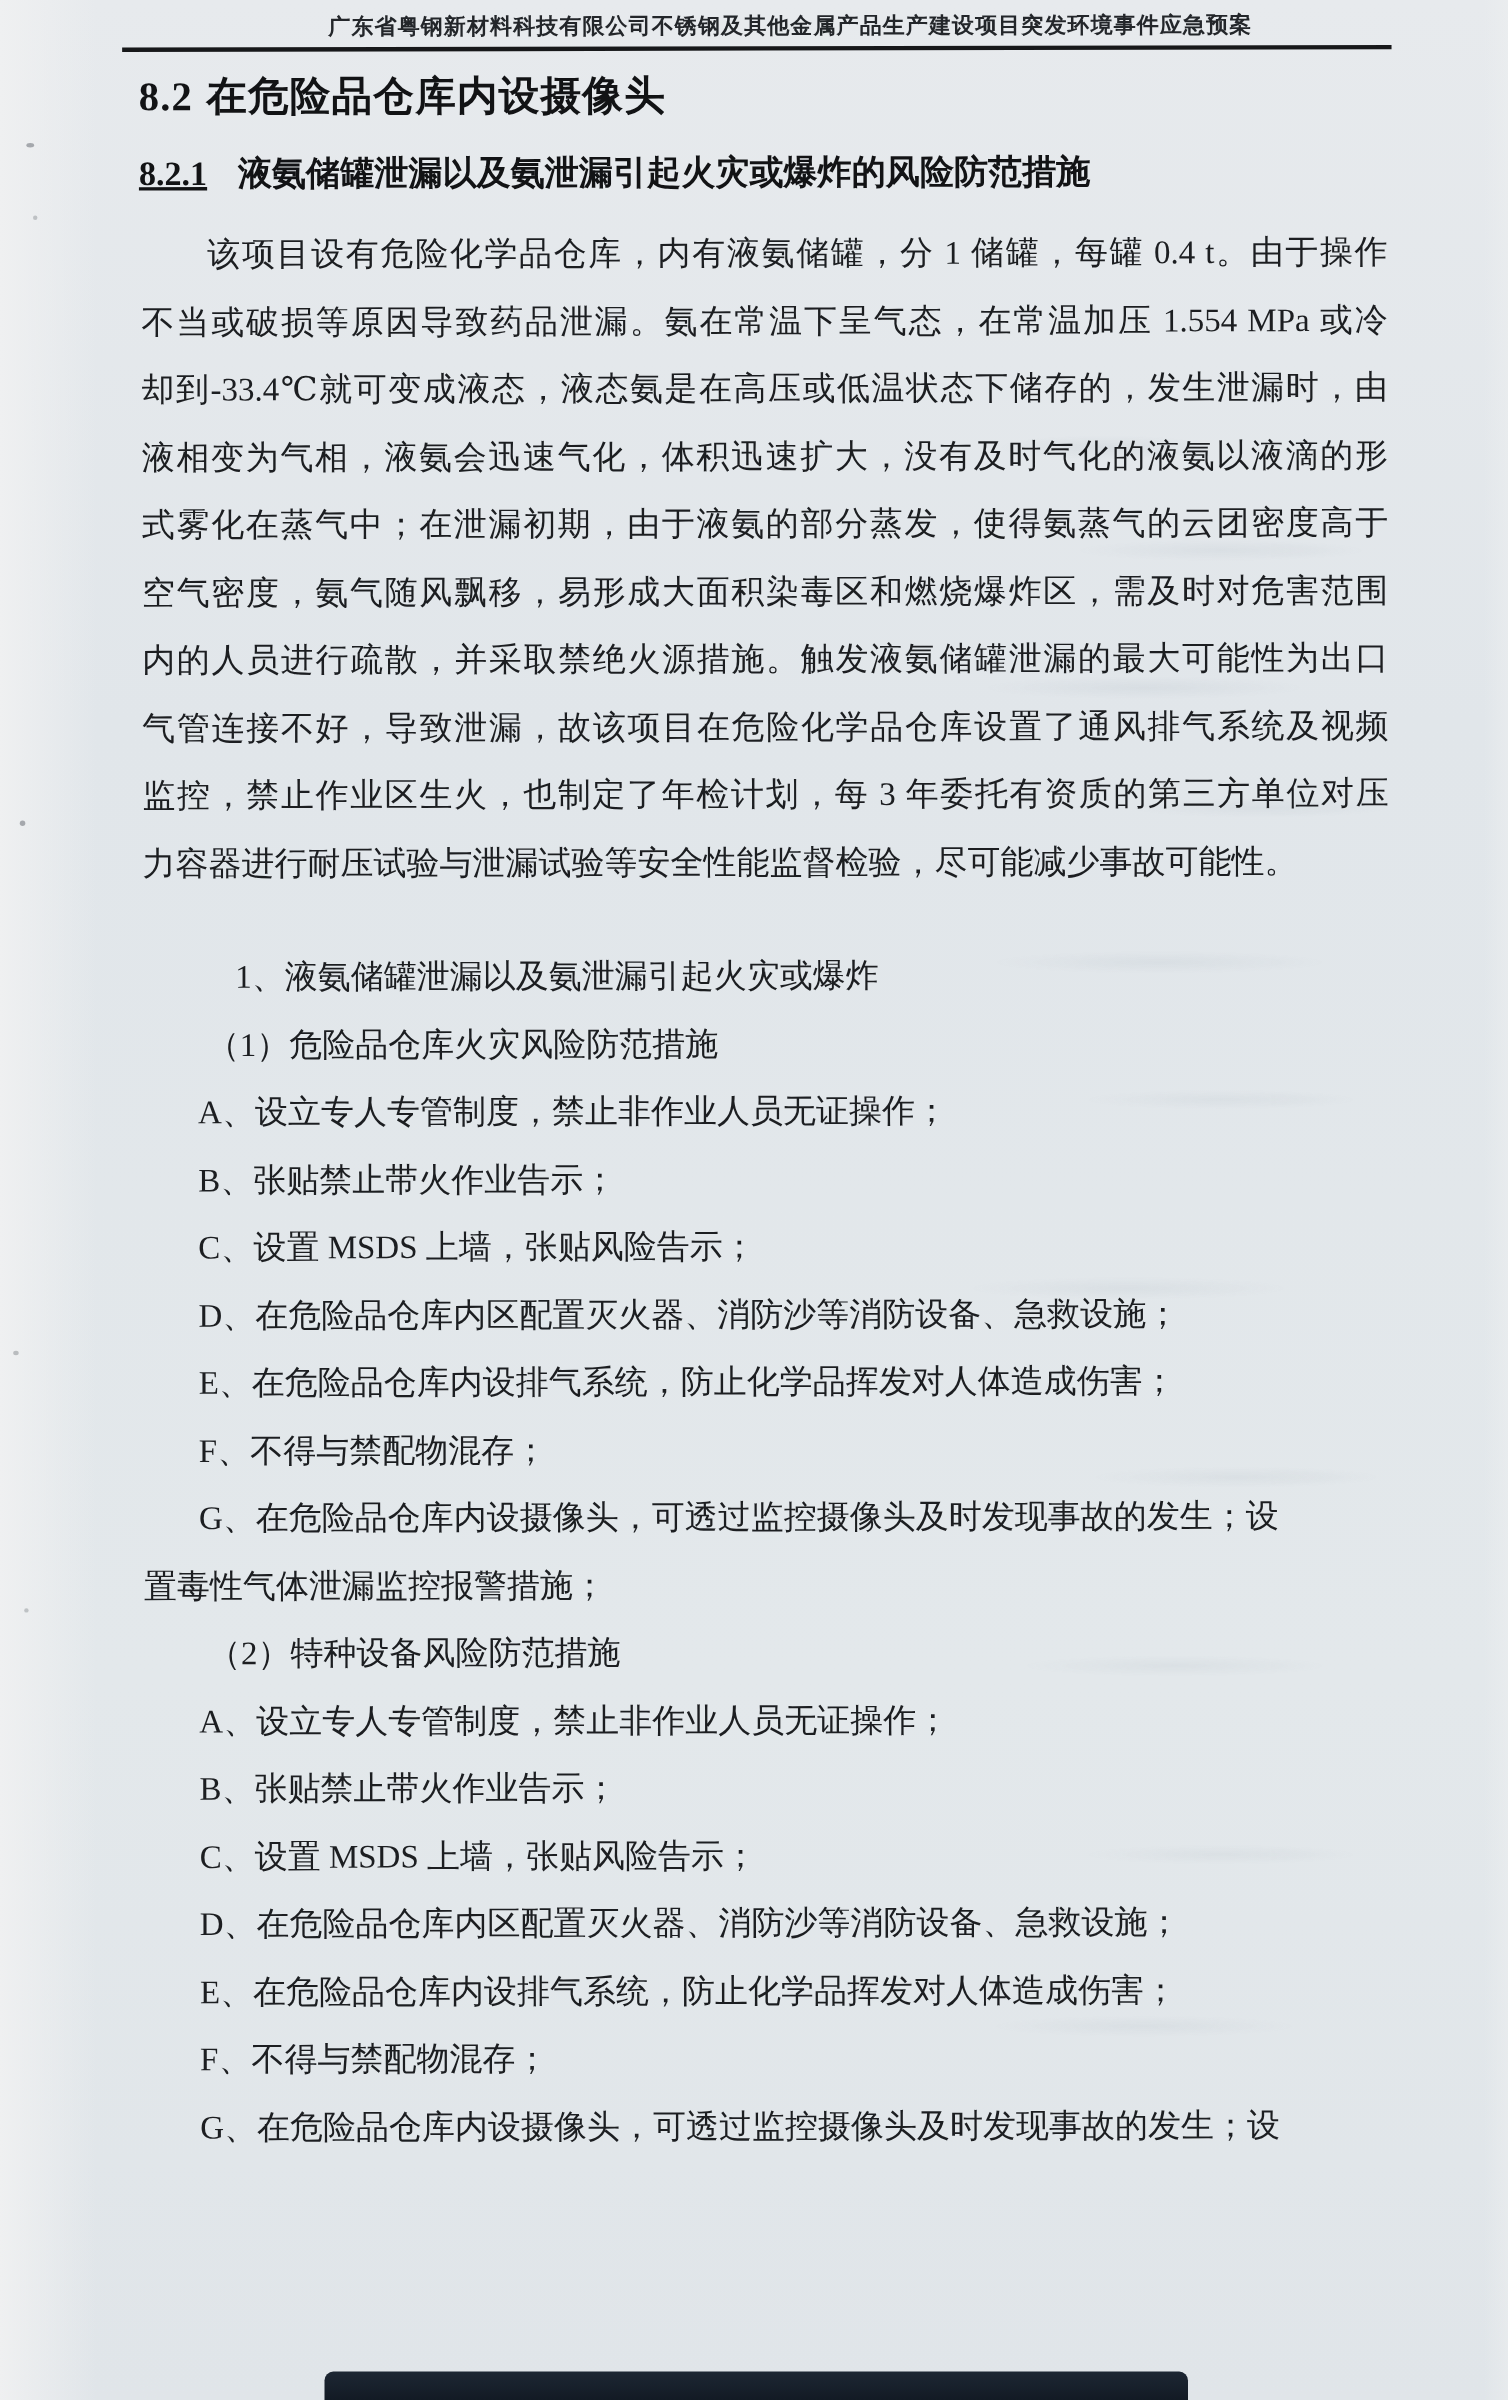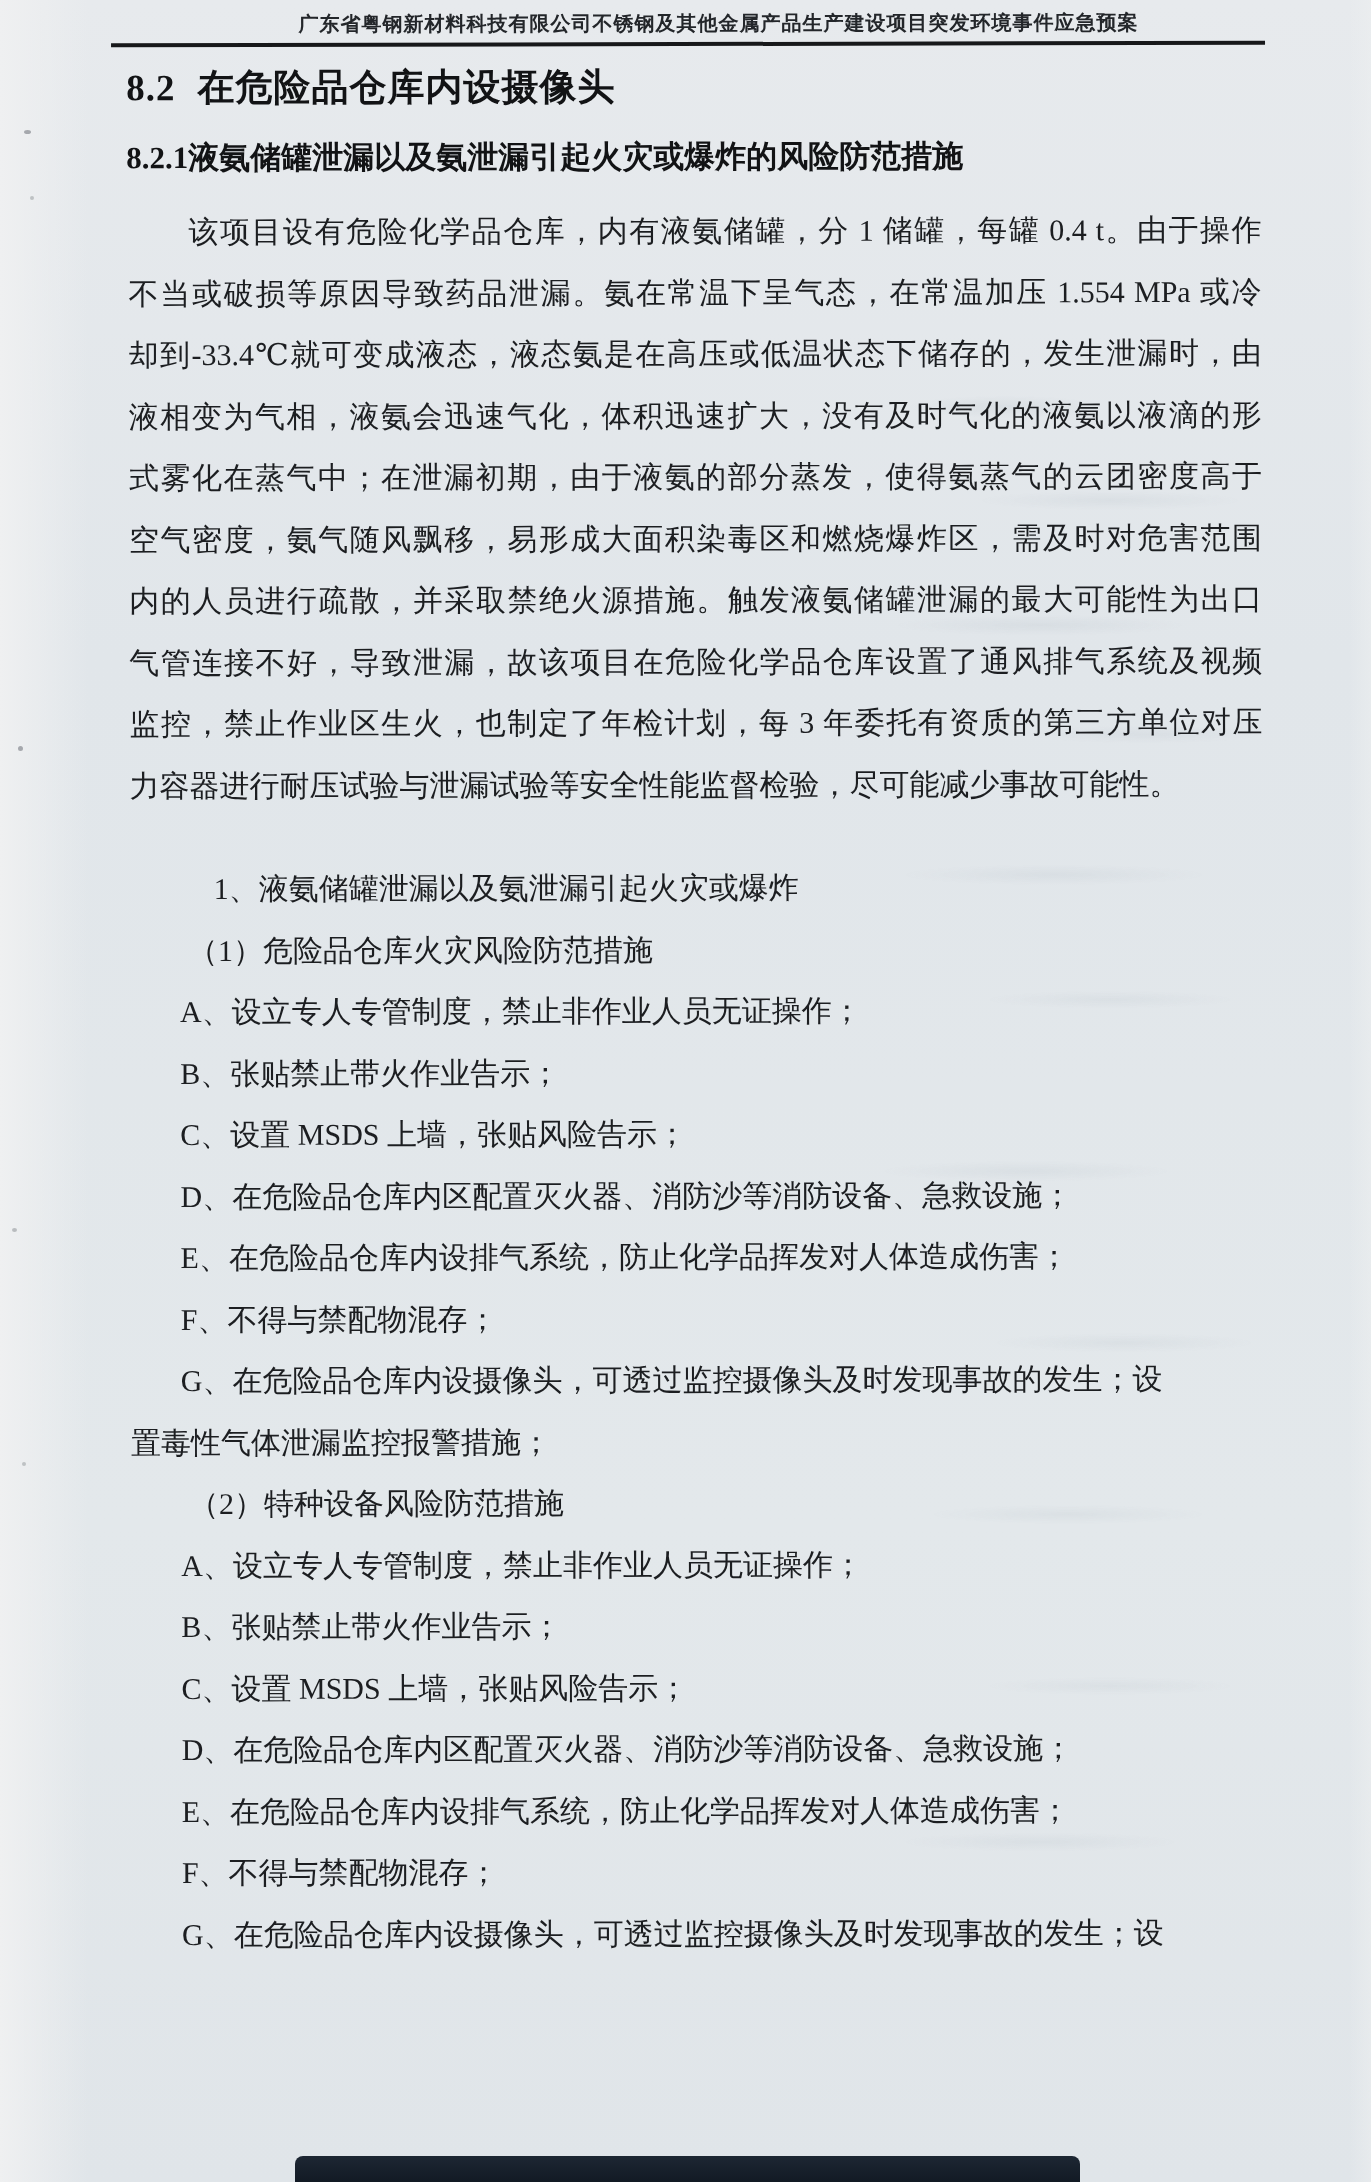--- a/index.html
+++ b/index.html
@@ -49,26 +49,26 @@
   }
   .header-rule{
     height:4px;background:#17181a;
     margin:5px 122px 0 95px;
   }
   h1.sec{
     margin:16px 126px 0 110px;
     font-size:37px;font-weight:bold;color:#121315;
     letter-spacing:1px;
   }
-  h1.sec .no{margin-right:22px;}
+  h1.sec .no{margin-right:12px;}
   h2.subsec{
     margin:24px 126px 0 110px;
     font-size:31px;font-weight:bold;color:#121315;
   }
-  h2.subsec .no{margin-right:0;}
+  h2.subsec .no{margin-right:28px;text-decoration:underline;}
   .para{margin:22px 126px 0 112px;font-size:30px;line-height:61.5px;color:#1c1e21;}
   .pline{text-align:justify;text-align-last:justify;}
   .pline.first{text-indent:60px;}
   .pline.last{text-align-last:left;}
   .list{margin:42px 126px 0 112px;font-size:30px;line-height:61.5px;color:#1c1e21;}
   .lline{white-space:nowrap;}
   .ind-a{padding-left:84px;}
   .ind-b{padding-left:58px;}
   .ind-c{padding-left:50px;}
   .ind-0{padding-left:0;}

